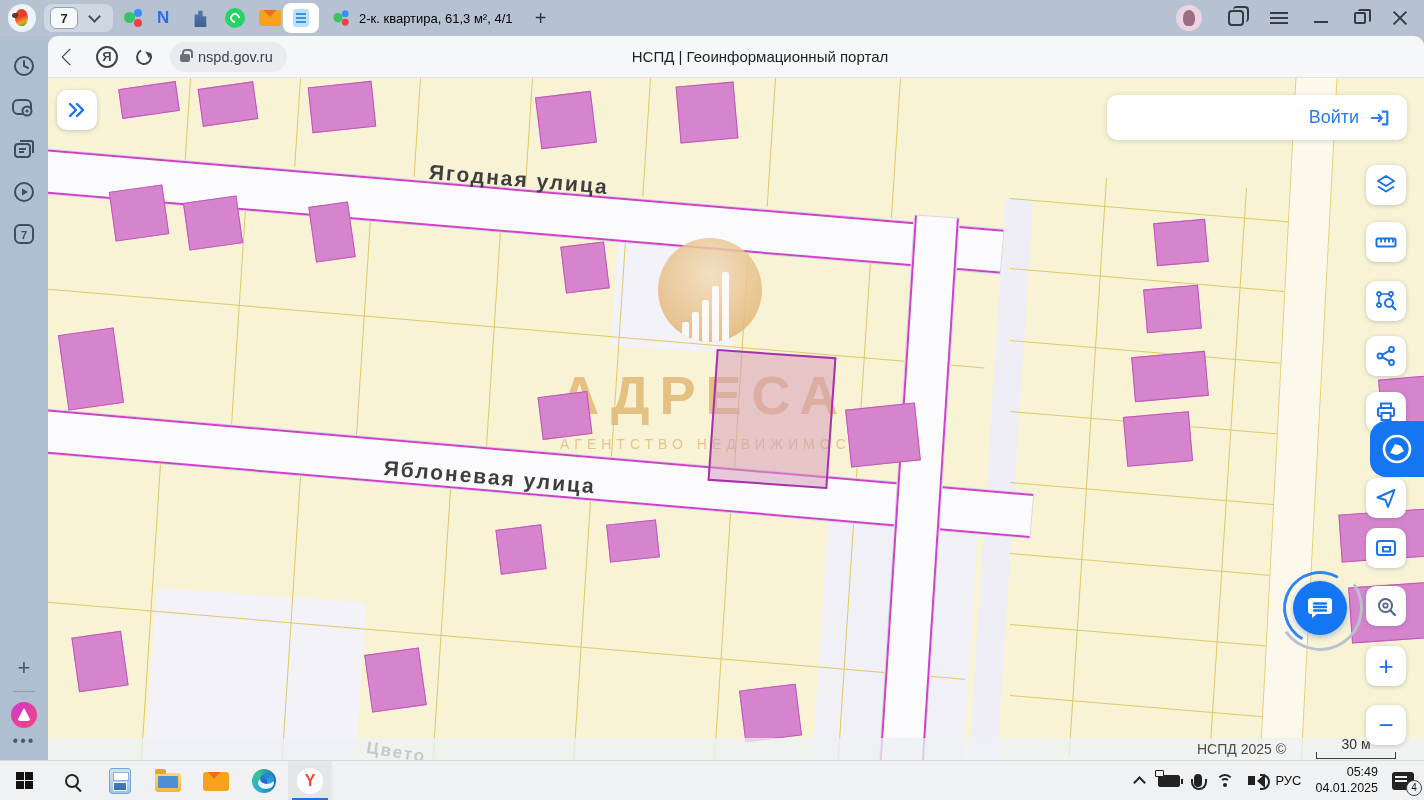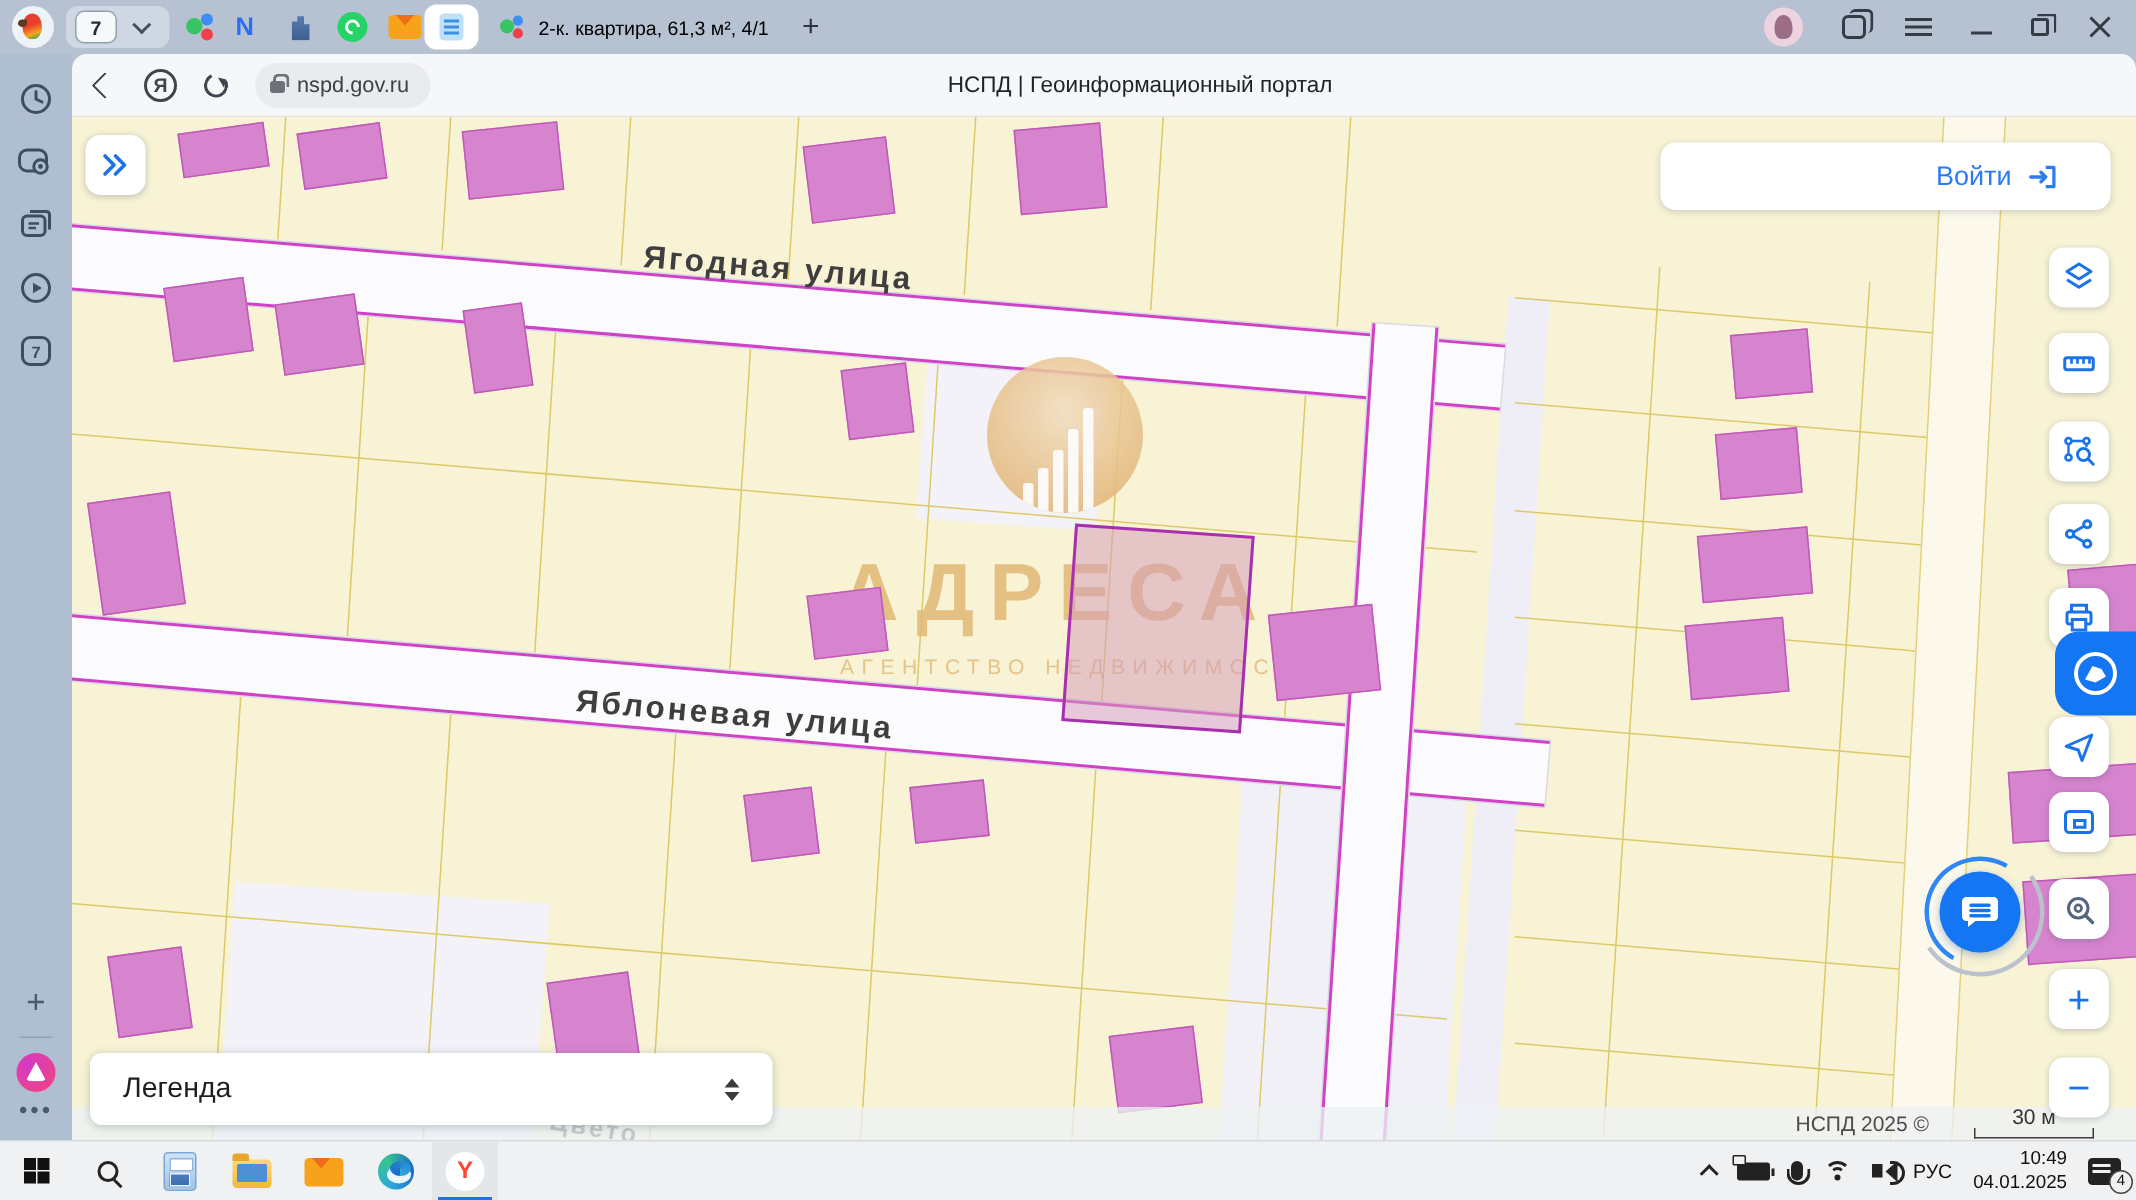--- a/index.html
+++ b/index.html
@@ -133,21 +133,21 @@
   .wm-bar { position:absolute; bottom:0; background:rgba(255,255,255,.92); width:7px; border-radius:2px 2px 0 0;}
   .wm-title { margin-top:22px; font-size:54px; font-weight:bold; color:rgba(224,184,120,.88); letter-spacing:10px; }
   .wm-sub { margin-top:10px; font-size:14px; color:rgba(224,184,120,.82); letter-spacing:5px; white-space:nowrap;}
 
   .ovl { position:absolute; z-index:20; }
   .map-btn { width:40px; height:40px; background:#fff; border-radius:10px;
     box-shadow:0 1px 4px rgba(40,60,90,.25); display:flex; align-items:center; justify-content:center; }
   .collapse-btn { left:9px; top:12px; }
   .login-panel { left:1059px; top:17px; width:300px; height:45px; background:#fff; border-radius:10px;
     box-shadow:0 1px 5px rgba(40,60,90,.2); display:flex; align-items:center; justify-content:flex-end;
-    padding-right:34px; gap:10px; }
+    padding-right:16px; gap:10px; }
   .login-label { font-size:18px; color:#2b7bf3; }
   .tool-col-x { left:1318px; }
   .blue-tab { left:1322px; top:343px; width:54px; height:56px; background:#1476f2;
     border-radius:16px 0 0 16px; display:flex; align-items:center; justify-content:center; z-index:21;}
   .chat-wrap { left:1237px; top:495px; width:70px; height:70px; z-index:22;}
   .chat-circle { position:absolute; left:8px; top:8px; width:54px; height:54px; border-radius:50%;
     background:#1476f2; display:flex; align-items:center; justify-content:center;
     box-shadow:0 2px 6px rgba(20,80,180,.35);}
   .arc { position:absolute; border-radius:50%; border:3px solid transparent; }
   .arc1 { left:-2px; top:-2px; width:74px; height:74px; border-left-color:#2f86f5; border-top-color:#2f86f5; transform:rotate(-15deg);}
@@ -403,27 +403,20 @@
       <div class="arc arc2"></div>
       <div class="arc arc1"></div>
       <div class="chat-circle">
         <svg width="30" height="30" viewBox="0 0 30 30">
           <path d="M6 5h18a3 3 0 0 1 3 3v10a3 3 0 0 1-3 3H12l-5 4v-4H6a3 3 0 0 1-3-3V8a3 3 0 0 1 3-3z" fill="#fff"></path>
           <path d="M9 10.5h12M9 14h12M9 17.5h12" stroke="#1476f2" stroke-width="2.4" stroke-linecap="round"></path>
         </svg>
       </div>
     </div>
 
-    <div class="ovl legend-panel">
-      <span class="legend-label">Легенда</span>
-      <div class="legend-sort">
-        <div class="tri-up"></div>
-          <div class="tri-dn"></div>
-      </div>
-    </div>
 
     <div class="ovl map-strip"></div>
     <div class="copyright">НСПД 2025 ©</div>
     <div class="scale-wrap">
       <div class="scale-label">30 м</div>
       <div class="scale-line"></div>
     </div>
   <div class="wparcel" style="left: 567px; top: 150px; width: 120px; height: 122px; background: rgb(243, 242, 248); transform: rotate(4deg);"></div>
       <div class="wparcel" style="left: 102px; top: 517px; width: 210px; height: 190px; background: rgb(243, 242, 248); transform: rotate(4deg);"></div>
       <div class="wparcel" style="left: 772px; top: 442px; width: 150px; height: 260px; background: rgb(241, 240, 247); transform: rotate(3.7deg);"></div>
@@ -526,21 +519,21 @@
       <div class="battery"></div>
       <div class="mic"></div>
       <div class="wifi">
           <span class="w1"></span>
           <span class="w2"></span>
           <span class="w3"></span>
         </div>
       <div class="spk"></div>
       <div class="lang">РУС</div>
       <div class="clockblk">
-        <div>10:49</div>
+        <div>05:49</div>
         <div>04.01.2025</div>
       </div>
       <div class="notif">
         <div class="notif-badge">4</div>
       </div>
     </div>
   </div>
 </div>
 
 </body></html>

